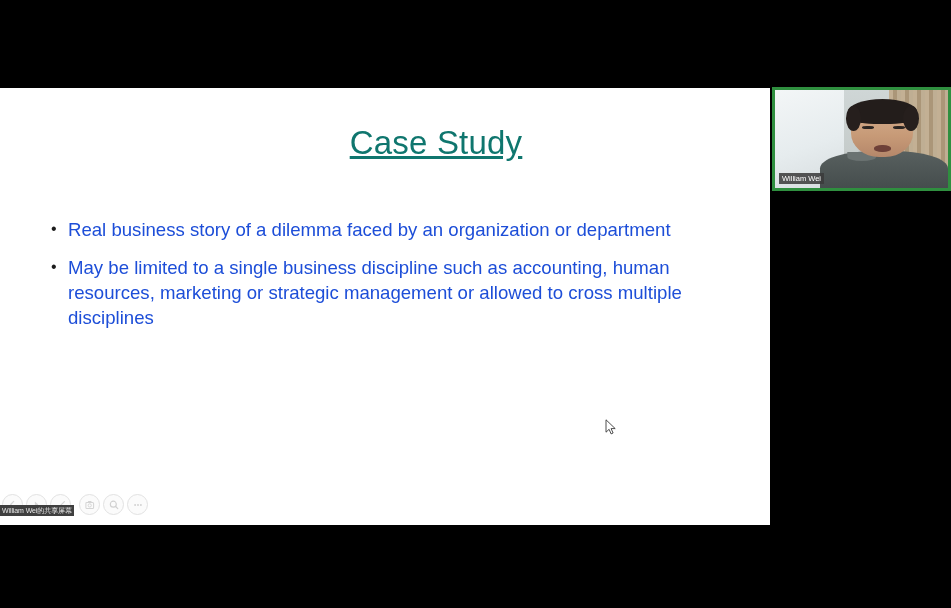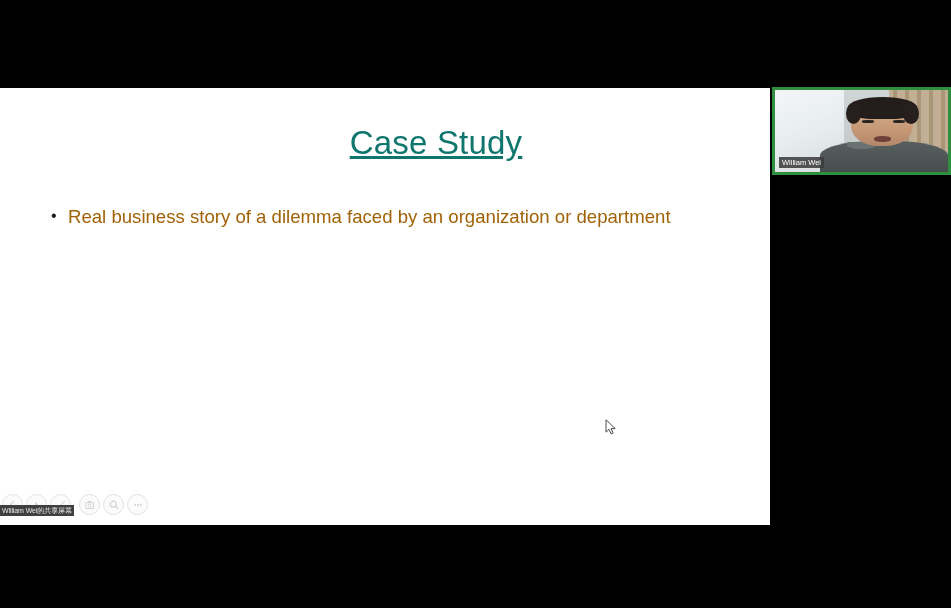--- a/index.html
+++ b/index.html
@@ -53,22 +53,23 @@
     width: 676px;
   }
 
   .bullet-item {
     position: relative;
     padding-left: 21px;
     margin-bottom: 11px;
     font-family: "Liberation Sans", sans-serif;
     font-size: 18.6px;
     line-height: 25px;
-    color: #a16207;
+    color: #1d4ed8;
     font-weight: 400;
+    margin-top: 13px;
   }
 
   .bullet-item::before {
     content: "\2022";
     position: absolute;
     left: 4px;
     top: -1px;
     font-size: 16px;
     color: #1c1c1c;
   }
@@ -133,21 +134,21 @@
     z-index: 8;
     pointer-events: none;
   }
 
   
   .webcam-tile {
     position: absolute;
     left: 772px;
     top: 87px;
     width: 179px;
-    height: 88px;
+    height: 104px;
     border: 3px solid #2f8f3f;
     box-sizing: border-box;
     overflow: hidden;
     background: #17201c;
   }
 
   .webcam-video {
     position: absolute;
     inset: 0;
     background:
@@ -293,20 +294,21 @@
 <body>
 
 <div id="app">
 
   <div class="slide-surface">
 
     <div class="slide-title">Case Study</div>
 
     <div class="bullet-list">
       <div class="bullet-item">Real business story of a dilemma faced by an organization or department</div>
+      <div class="bullet-item">May be limited to a single business discipline such as accounting, human resources, marketing or strategic management or allowed to cross multiple disciplines</div>
     </div>
 
     <div class="share-toolbar">
 
       <div class="tool-btn">
         <svg width="11" height="11" viewBox="0 0 12 12" aria-hidden="true">
           <path d="M7.3 2.6 L4 6 L7.3 9.4" fill="none" stroke="#d6d6d6" stroke-width="1.3" stroke-linecap="round" stroke-linejoin="round"></path>
         </svg>
       </div>
 

